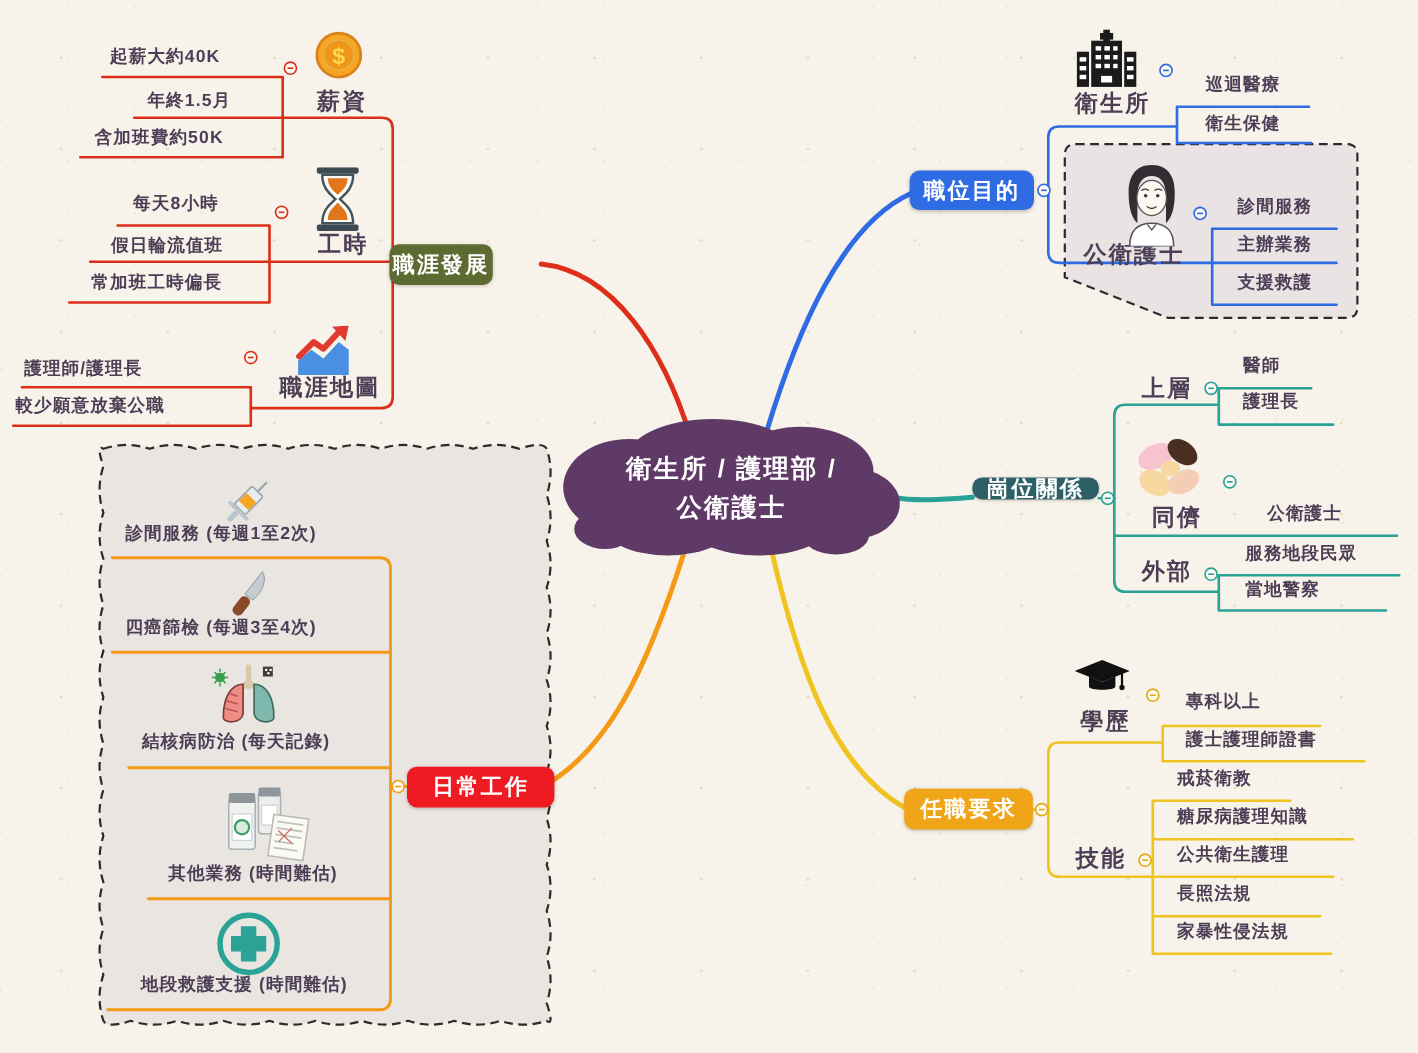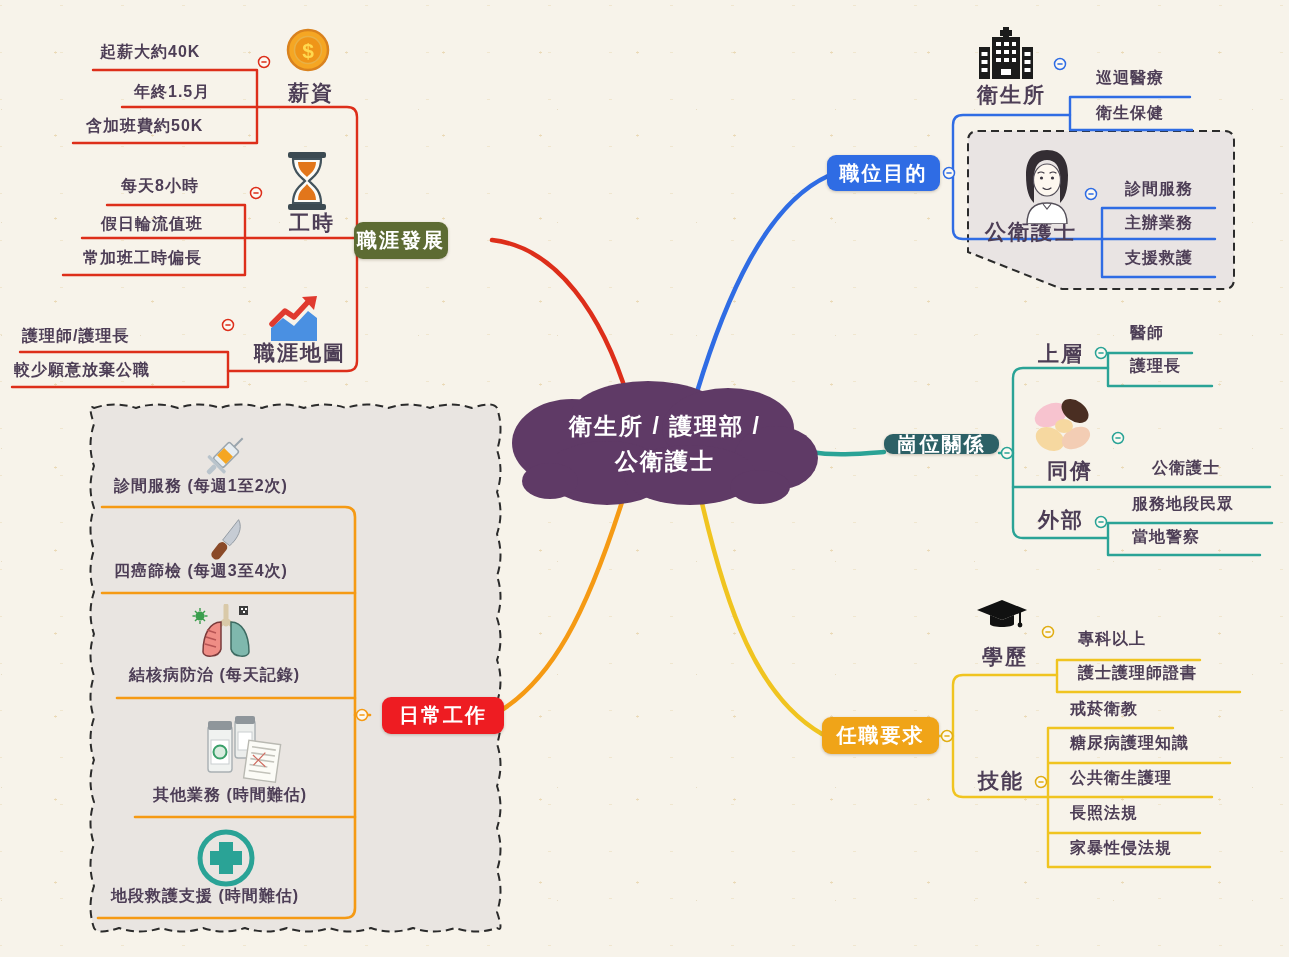--- a/index.html
+++ b/index.html
@@ -162,21 +162,21 @@
 
   <div class="center-label">
     <div>衛生所 / 護理部 /</div>
     <div>公衛護士</div>
   </div>
 
   <div class="node" style="left:354px;top:222px;width:94px;height:37px;background:#5d6b33">職涯發展</div>
   <div class="node" style="left:827px;top:155px;width:113px;height:36px;background:#2f6ce4">職位目的</div>
   <div class="node" style="left:884px;top:434px;width:115px;height:20px;background:#2c6066">崗位關係</div>
   <div class="node" style="left:822px;top:717px;width:117px;height:37px;background:#f0a418">任職要求</div>
-  <div class="node" style="left:382px;top:697px;width:122px;height:37px;background:#ee1c22">日常工作</div>
+  <div class="node" style="left:370px;top:697px;width:134px;height:37px;background:#ee1c22">日常工作</div>
 
   <div class="lbl" style="left:100px;top:44px">起薪大約40K</div>
   <div class="lbl" style="left:134px;top:84px">年終1.5月</div>
   <div class="lbl" style="left:86px;top:118px">含加班費約50K</div>
   <div class="glbl" style="left:288px;top:82px">薪資</div>
   <div class="lbl" style="left:121px;top:178px">每天8小時</div>
   <div class="lbl" style="left:101px;top:216px">假日輪流值班</div>
   <div class="lbl" style="left:83px;top:250px">常加班工時偏長</div>
   <div class="glbl" style="left:289px;top:212px">工時</div>
   <div class="lbl" style="left:22px;top:328px">護理師/護理長</div>
@@ -207,21 +207,21 @@
   <div class="lbl" style="left:1070px;top:701px">戒菸衛教</div>
   <div class="lbl" style="left:1070px;top:735px">糖尿病護理知識</div>
   <div class="lbl" style="left:1070px;top:770px">公共衛生護理</div>
   <div class="lbl" style="left:1070px;top:805px">長照法規</div>
   <div class="lbl" style="left:1070px;top:840px">家暴性侵法規</div>
 
   <div class="lbl" style="left:114px;top:478px">診間服務 (每週1至2次)</div>
   <div class="lbl" style="left:114px;top:563px">四癌篩檢 (每週3至4次)</div>
   <div class="lbl" style="left:129px;top:667px">結核病防治 (每天記錄)</div>
   <div class="lbl" style="left:153px;top:787px">其他業務 (時間難估)</div>
-  <div class="lbl" style="left:111px;top:888px">地段救護支援 (時間難估)</div>
+  <div class="lbl" style="left:128px;top:888px">地段救護支援 (時間難估)</div>
 
   <div class="icon" style="left:286px;top:28px">
     <svg width="44" height="44" viewBox="0 0 44 44">
       <circle cx="22" cy="22" r="20" fill="#f5a623" stroke="#d9821e" stroke-width="2.5"></circle>
       <circle cx="22" cy="22" r="13.5" fill="#ef9518" stroke="#e8b045" stroke-width="1.5"></circle>
       <text x="22" y="30" text-anchor="middle" font-size="21" font-weight="bold" fill="#ffd94f" font-family="Liberation Sans,sans-serif">$</text>
     </svg>
   </div>
 
   <div class="icon" style="left:284px;top:152px">

